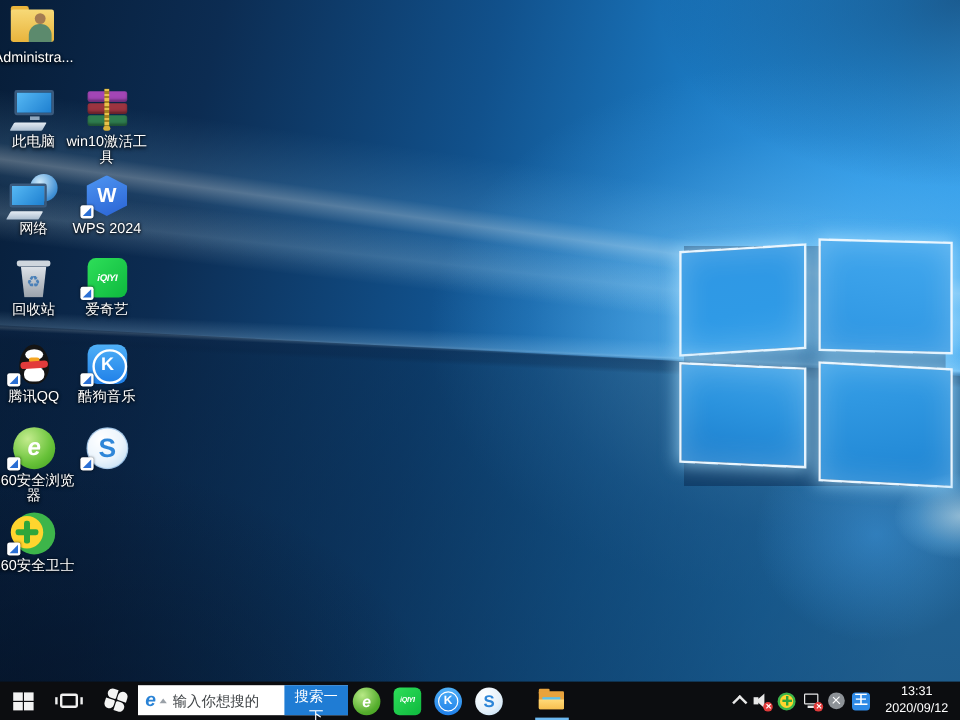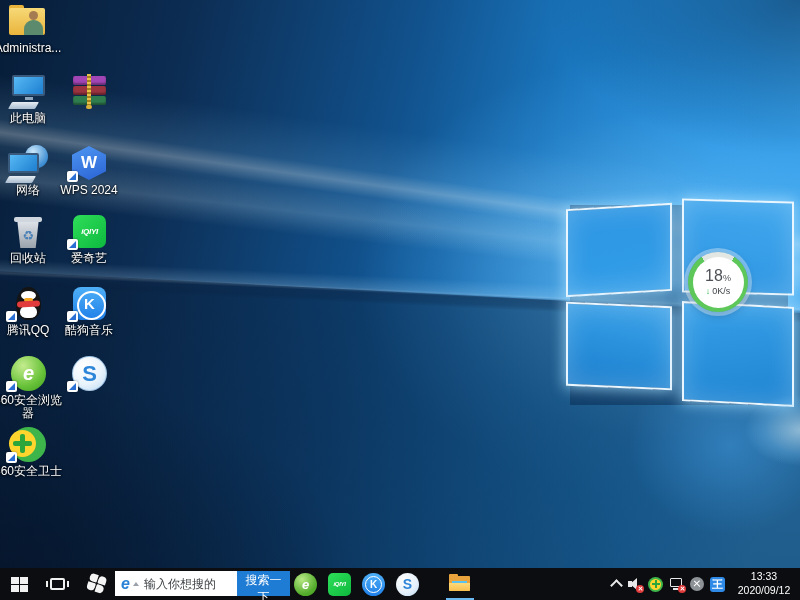--- a/index.html
+++ b/index.html
@@ -303,20 +303,21 @@
 
 
   <div class="dicon" style="left:51px;top:73px;">
     <div class="art">
       <div class="bk bk1"></div>
         <div class="bk bk2"></div>
         <div class="bk bk3"></div>
       <div class="zip"></div>
         <div class="zip-pull"></div>
     </div>
+    <div class="lbl">win10激活工具</div>
   </div>
 
   <div class="dicon" style="left:51px;top:145px;">
     <div class="art">
       <div class="hex">
           <span>W</span>
         </div>
       <div class="sc"></div>
     </div>
     <div class="lbl">WPS 2024</div>
@@ -344,30 +345,20 @@
 
   <div class="dicon" style="left:51px;top:355px;">
     <div class="art">
       <div class="sg">
           <span>S</span>
         </div>
       <div class="sc"></div>
     </div>
   </div>
 
-  <div class="pw">
-    <div class="pw-ring"></div>
-    <div class="pw-inner">
-      <div class="pw-pct"><span>18</span><span class="sign">%</span></div>
-      <div class="pw-speed">
-        <span class="arr">↓</span>
-        <span>0K/s</span>
-      </div>
-    </div>
-  </div>
 
   <div class="taskbar">
     <div class="tb-btn tb-start">
       <div class="win-grid">
           <i></i>
           <i></i>
           <i></i>
           <i></i>
         </div>
     </div>
@@ -446,19 +437,19 @@
           <div class="badge"></div>
         </div>
       </div>
       <div class="tray-item">
         <div class="grayx"></div>
       </div>
       <div class="tray-item">
         <div class="wang">王</div>
       </div>
       <div class="clock">
-        <div>13:33</div>
+        <div>13:31</div>
         <div>2020/09/12</div>
       </div>
     </div>
   </div>
 
 </div>
 
 </body></html>

